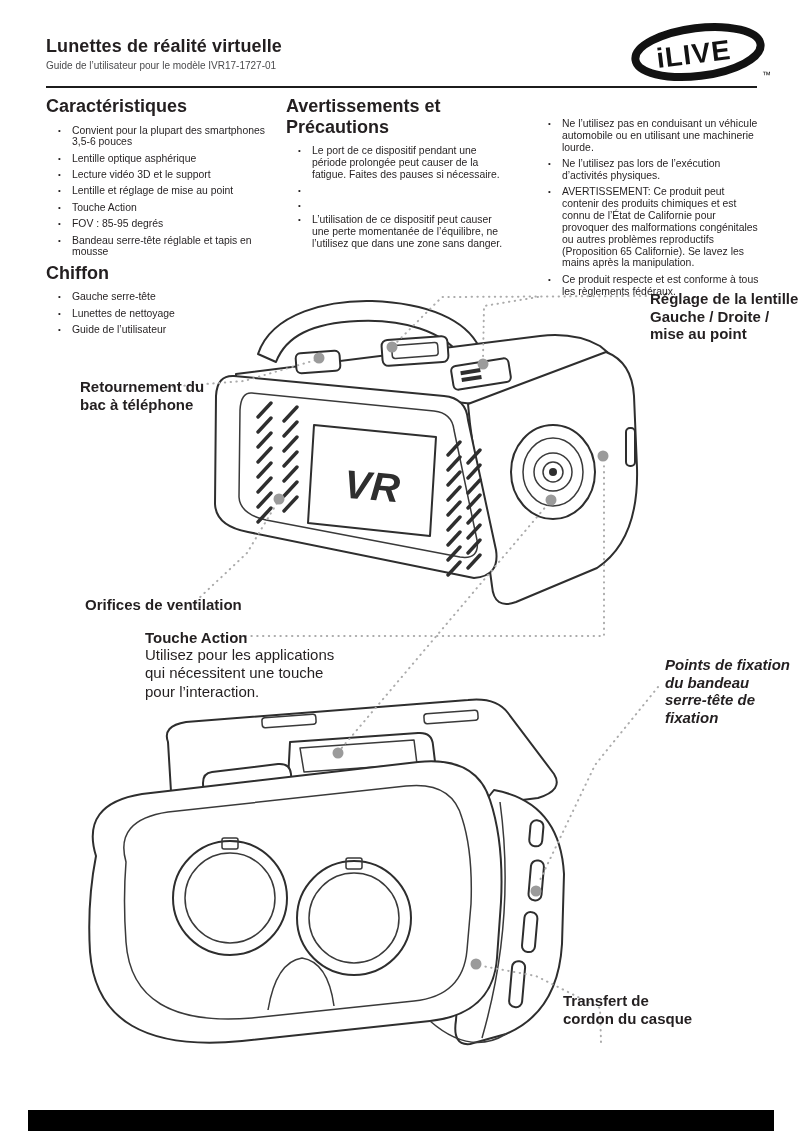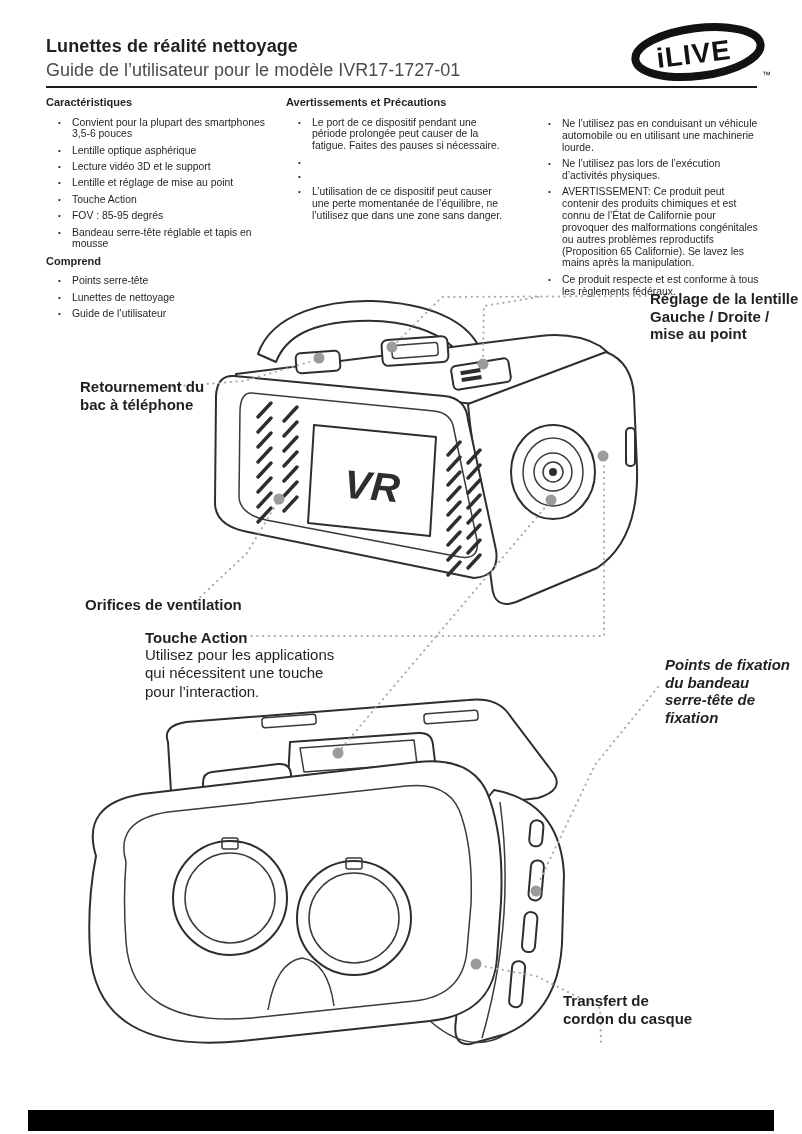--- a/index.html
+++ b/index.html
@@ -1,28 +1,28 @@
 <!DOCTYPE html>
 <html><head>
 <meta charset="utf-8">
 <style>
   html,body{margin:0;padding:0;background:#e8e8e8;}
   #page{position:relative;width:802px;height:1134px;background:#ffffff;
         font-family:"Liberation Sans",sans-serif;color:#231f20;overflow:hidden;}
   
   .title{position:absolute;left:46px;top:36px;font-size:18px;font-weight:bold;letter-spacing:.1px;}
-  .subtitle{position:absolute;left:46px;top:60px;font-size:18px;color:#4b4b4d;}
+  .subtitle{position:absolute;left:46px;top:60px;font-size:10px;color:#4b4b4d;}
   .rule{position:absolute;left:46px;top:86px;width:711px;height:2px;background:#1c1c1c;}
   .logo{position:absolute;left:628px;top:20px;}
   
   .col{position:absolute;top:96px;font-size:10.4px;line-height:1.14;}
   #col1{left:46px;width:234px;}
   #col2{left:286px;width:224px;}
   #col3{left:536px;width:226px;}
-  .col h3{margin:0 0 8px 0;font-size:11px;font-weight:bold;}
+  .col h3{margin:0 0 8px 0;font-size:18px;font-weight:bold;}
   .spacer-h3{margin-top:10px;}
   .li{display:flex;margin:0 0 4.5px 0;}
   .li .bullet{flex:0 0 14px;margin-left:12px;font-size:8px;padding-top:1px;}
   .li .li-text{flex:1;}
   #col3{padding-top:22px;box-sizing:border-box;}
   
   .callout{position:absolute;font-size:15px;font-weight:bold;line-height:1.18;white-space:pre-line;}
   .callout-desc{position:absolute;font-size:15px;font-weight:normal;line-height:1.22;white-space:pre-line;}
   
   #diagram{position:absolute;left:0;top:0;width:802px;height:1134px;}
@@ -31,21 +31,21 @@
   .vent{stroke:#2e2e2e;stroke-width:3.4;stroke-linecap:round;}
   .leader{stroke:#ababab;stroke-width:2;fill:none;stroke-linecap:round;stroke-dasharray:0.4 5.4;}
   .anchor{fill:#9b9b9b;stroke:none;}
   .footer-bar{position:absolute;left:28px;top:1110px;width:746px;height:21px;background:#000;}
 </style>
 </head>
 <body>
 
 <div id="page">
 
-  <div class="title">Lunettes de réalité nettoyage</div>
+  <div class="title">Lunettes de réalité virtuelle</div>
   <div class="subtitle">Guide de l’utilisateur pour le modèle IVR17-1727-01</div>
   <div class="rule"></div>
 
   <svg class="logo" width="148" height="66" viewBox="0 0 148 66">
     <g transform="rotate(-7 70 32)">
       <ellipse cx="70" cy="32" rx="63" ry="24" fill="none" stroke="#121212" stroke-width="8"></ellipse>
       <text x="28" y="43" font-family="Liberation Sans, sans-serif" font-size="28" font-weight="bold" letter-spacing="1" fill="#121212">iLIVE</text>
     </g>
     <text x="134" y="58" font-size="9" fill="#121212">™</text>
   </svg>
@@ -75,25 +75,25 @@
         </div>
         <div class="li">
           <span class="bullet">•</span>
           <span class="li-text">FOV : 85-95 degrés</span>
         </div>
         <div class="li">
           <span class="bullet">•</span>
           <span class="li-text">Bandeau serre-tête réglable et tapis en mousse</span>
         </div>
       </div>
-    <h3 class="spacer-h3">Comprend</h3>
-    <div>
-        <div class="li">
-          <span class="bullet">•</span>
-          <span class="li-text">Points serre-tête</span>
+    <h3 class="spacer-h3">Chiffon</h3>
+    <div>
+        <div class="li">
+          <span class="bullet">•</span>
+          <span class="li-text">Gauche serre-tête</span>
         </div>
         <div class="li">
           <span class="bullet">•</span>
           <span class="li-text">Lunettes de nettoyage</span>
         </div>
         <div class="li">
           <span class="bullet">•</span>
           <span class="li-text">Guide de l’utilisateur</span>
         </div>
       </div>

